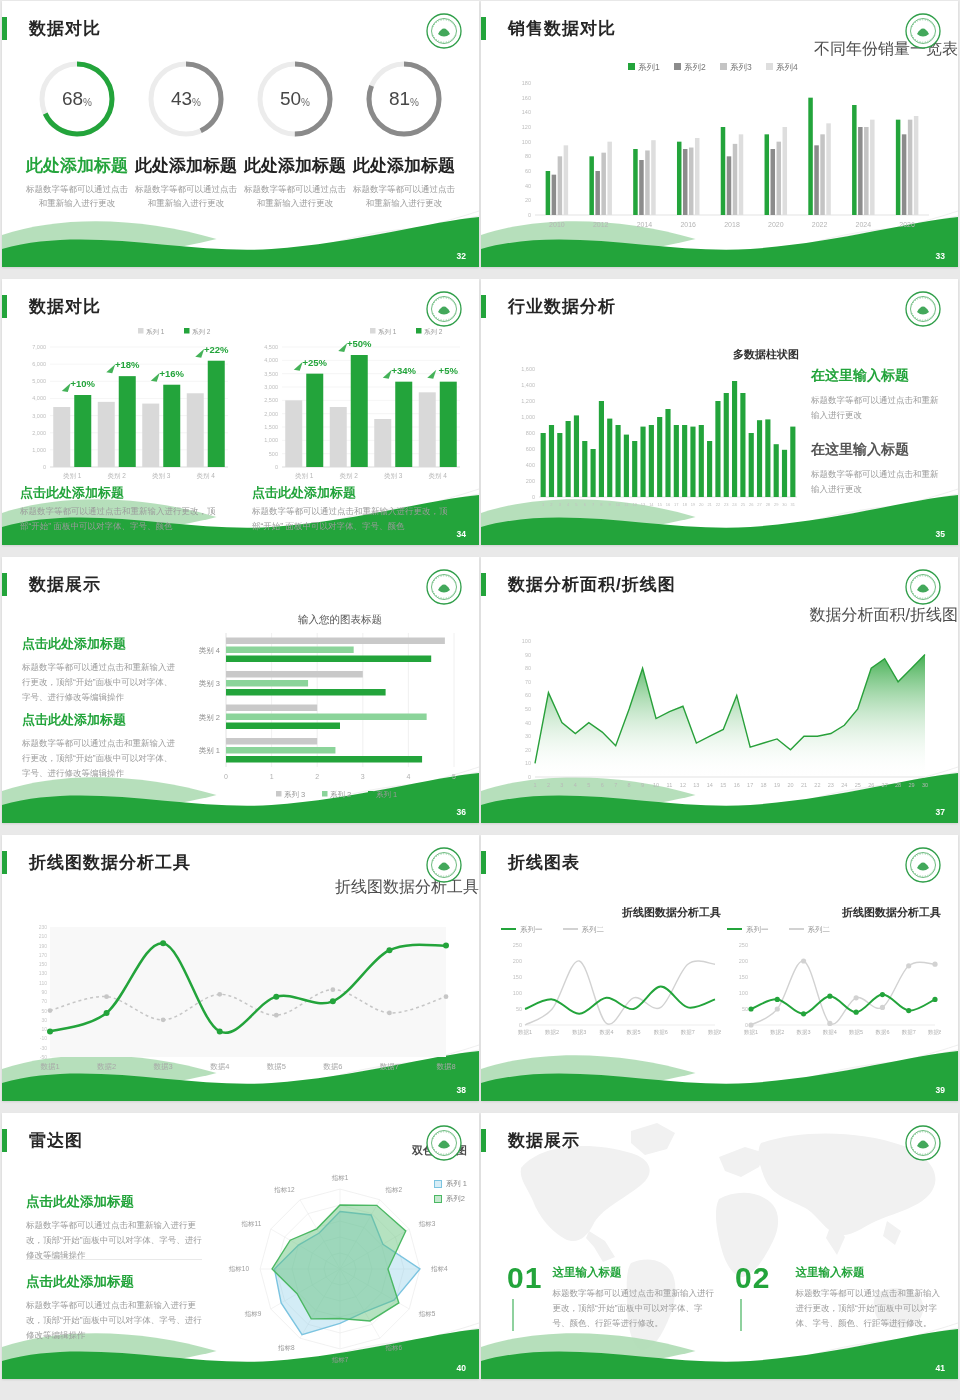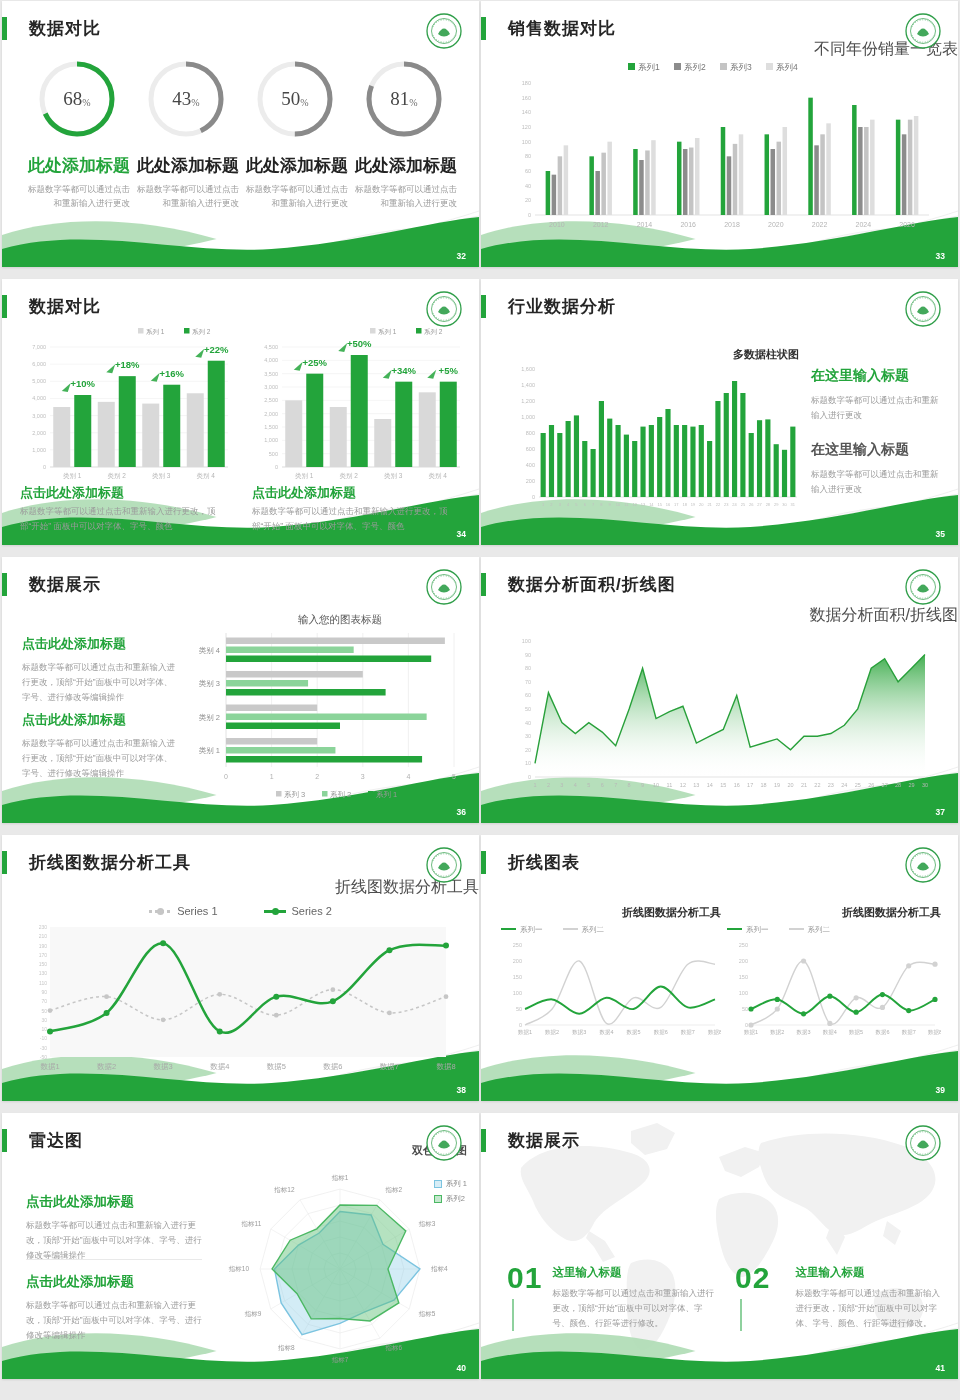--- a/index.html
+++ b/index.html
@@ -18,21 +18,21 @@
   .wave{position:absolute;left:0;bottom:0;width:100%;height:58px;z-index:1;pointer-events:none;}
   .pageno{position:absolute;right:13px;bottom:6px;font-size:8.5px;font-weight:bold;color:#fff;z-index:3;}
   .chart{position:absolute;z-index:2;}
   .chart svg{display:block;font-family:inherit;}
   .c-title{position:absolute;text-align:right;z-index:2;}
   .h-green{color:var(--g);font-weight:bold;}
   .p-txt{font-size:8.5px;color:#9b9b9b;line-height:1.78;}
 
   
   #s32 .donut-row{position:absolute;left:22px;right:22px;top:56px;display:flex;justify-content:space-between;z-index:2;}
-  .donut-cell{width:106px;text-align:right;font-family:Liberation Serif, serif;}
+  .donut-cell{width:106px;text-align:center;}
   .donut-wrap{position:relative;width:84px;height:84px;margin:0 auto;}
   .donut-num{position:absolute;inset:0;display:flex;align-items:center;justify-content:center;font-size:19px;color:#474747;}
   .donut-num .u{font-size:10px;margin-top:7px;color:#6d6d6d;}
   .donut-label{margin-top:13px;font-size:17px;font-weight:bold;color:#222;}
   .donut-cell.first .donut-label{color:var(--g);}
   .donut-desc{margin-top:6px;font-size:8.5px;color:#9b9b9b;line-height:1.6;}
 
   
   #s33 .c-title{left:0;right:0;top:38px;font-size:16px;color:#4e4e4e;}
   #s33 .chart{left:24px;top:58px;width:430px;height:172px;}
@@ -670,24 +670,20 @@
         <path d="M13,22 q6,-11 12,0 q-3,2.5 -6,2.5 q-3,0 -6,-2.5 z" fill="#2f9e49" opacity="0.9"></path>
       </svg>
     </article>
 
   <article class="slide" id="s38">
     <div class="s-head">
       <span class="bar"></span>
       <span class="t">折线图数据分析工具</span>
     </div>
     <div class="c-title">折线图数据分析工具</div>
-    <div class="legend">
-      <span><span class="lg-line dashed"></span><span>Series 1</span></span>
-      <span><span class="lg-line solid"></span><span>Series 2</span></span>
-    </div>
     <div class="chart">
         <svg width="436" height="150">
           <rect x="28" y="4" width="396" height="130" fill="#f8f8f8"></rect>
           <text x="25" y="136" font-size="5" fill="#c8c8c8" text-anchor="end">-50</text>
           <text x="25" y="126.71428571428572" font-size="5" fill="#c8c8c8" text-anchor="end">-30</text>
           <text x="25" y="117.42857142857143" font-size="5" fill="#c8c8c8" text-anchor="end">-10</text>
           <text x="25" y="108.14285714285714" font-size="5" fill="#c8c8c8" text-anchor="end">10</text>
           <text x="25" y="98.85714285714286" font-size="5" fill="#c8c8c8" text-anchor="end">30</text>
           <text x="25" y="89.57142857142857" font-size="5" fill="#c8c8c8" text-anchor="end">50</text>
           <text x="25" y="80.28571428571428" font-size="5" fill="#c8c8c8" text-anchor="end">70</text>

